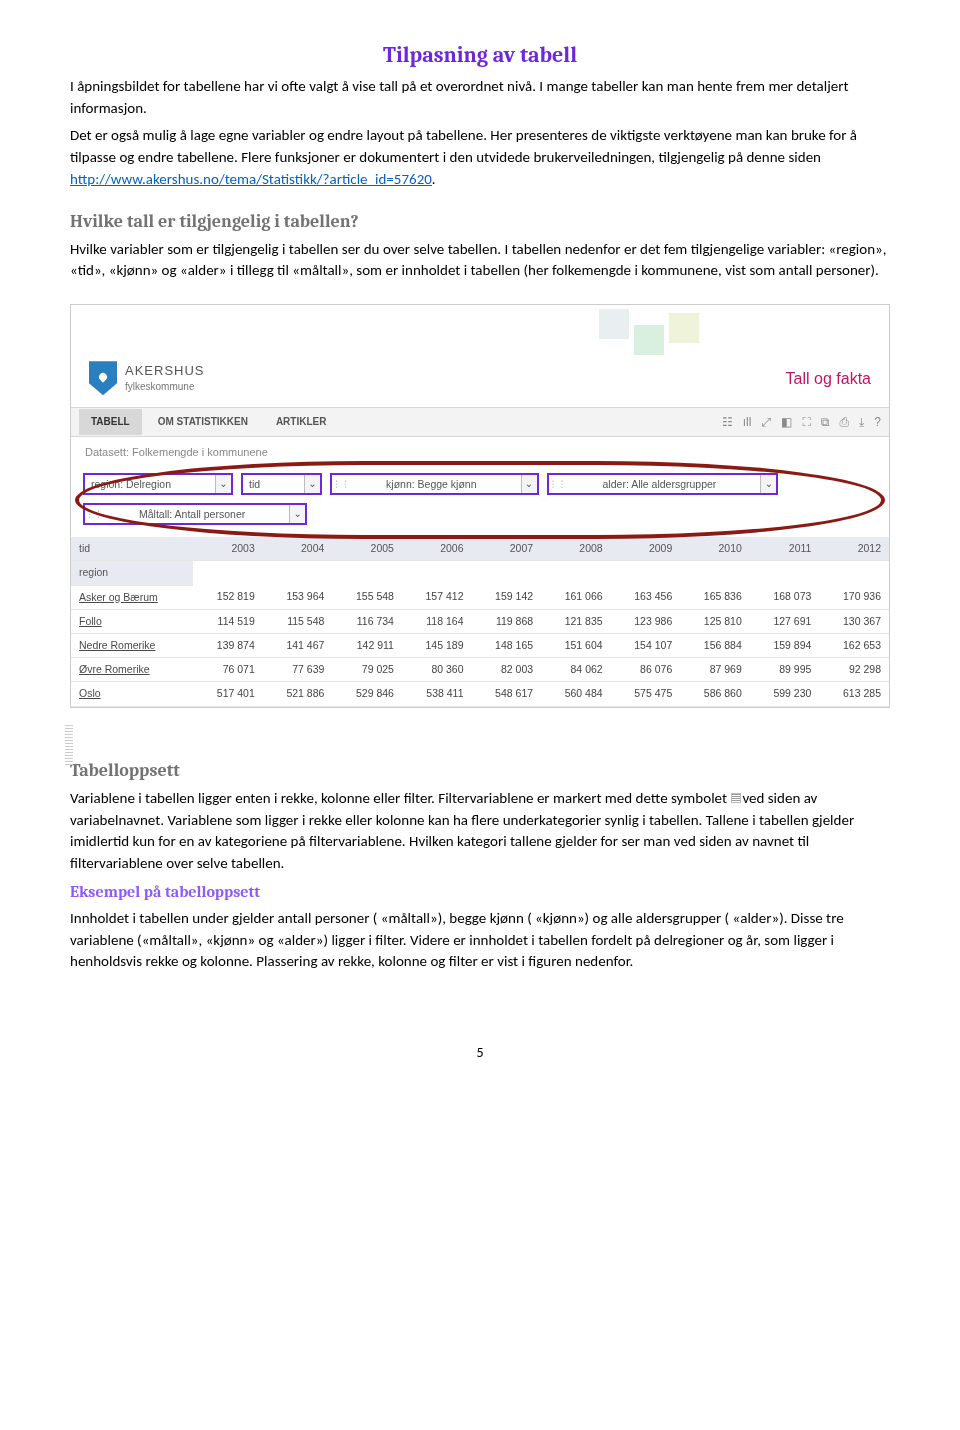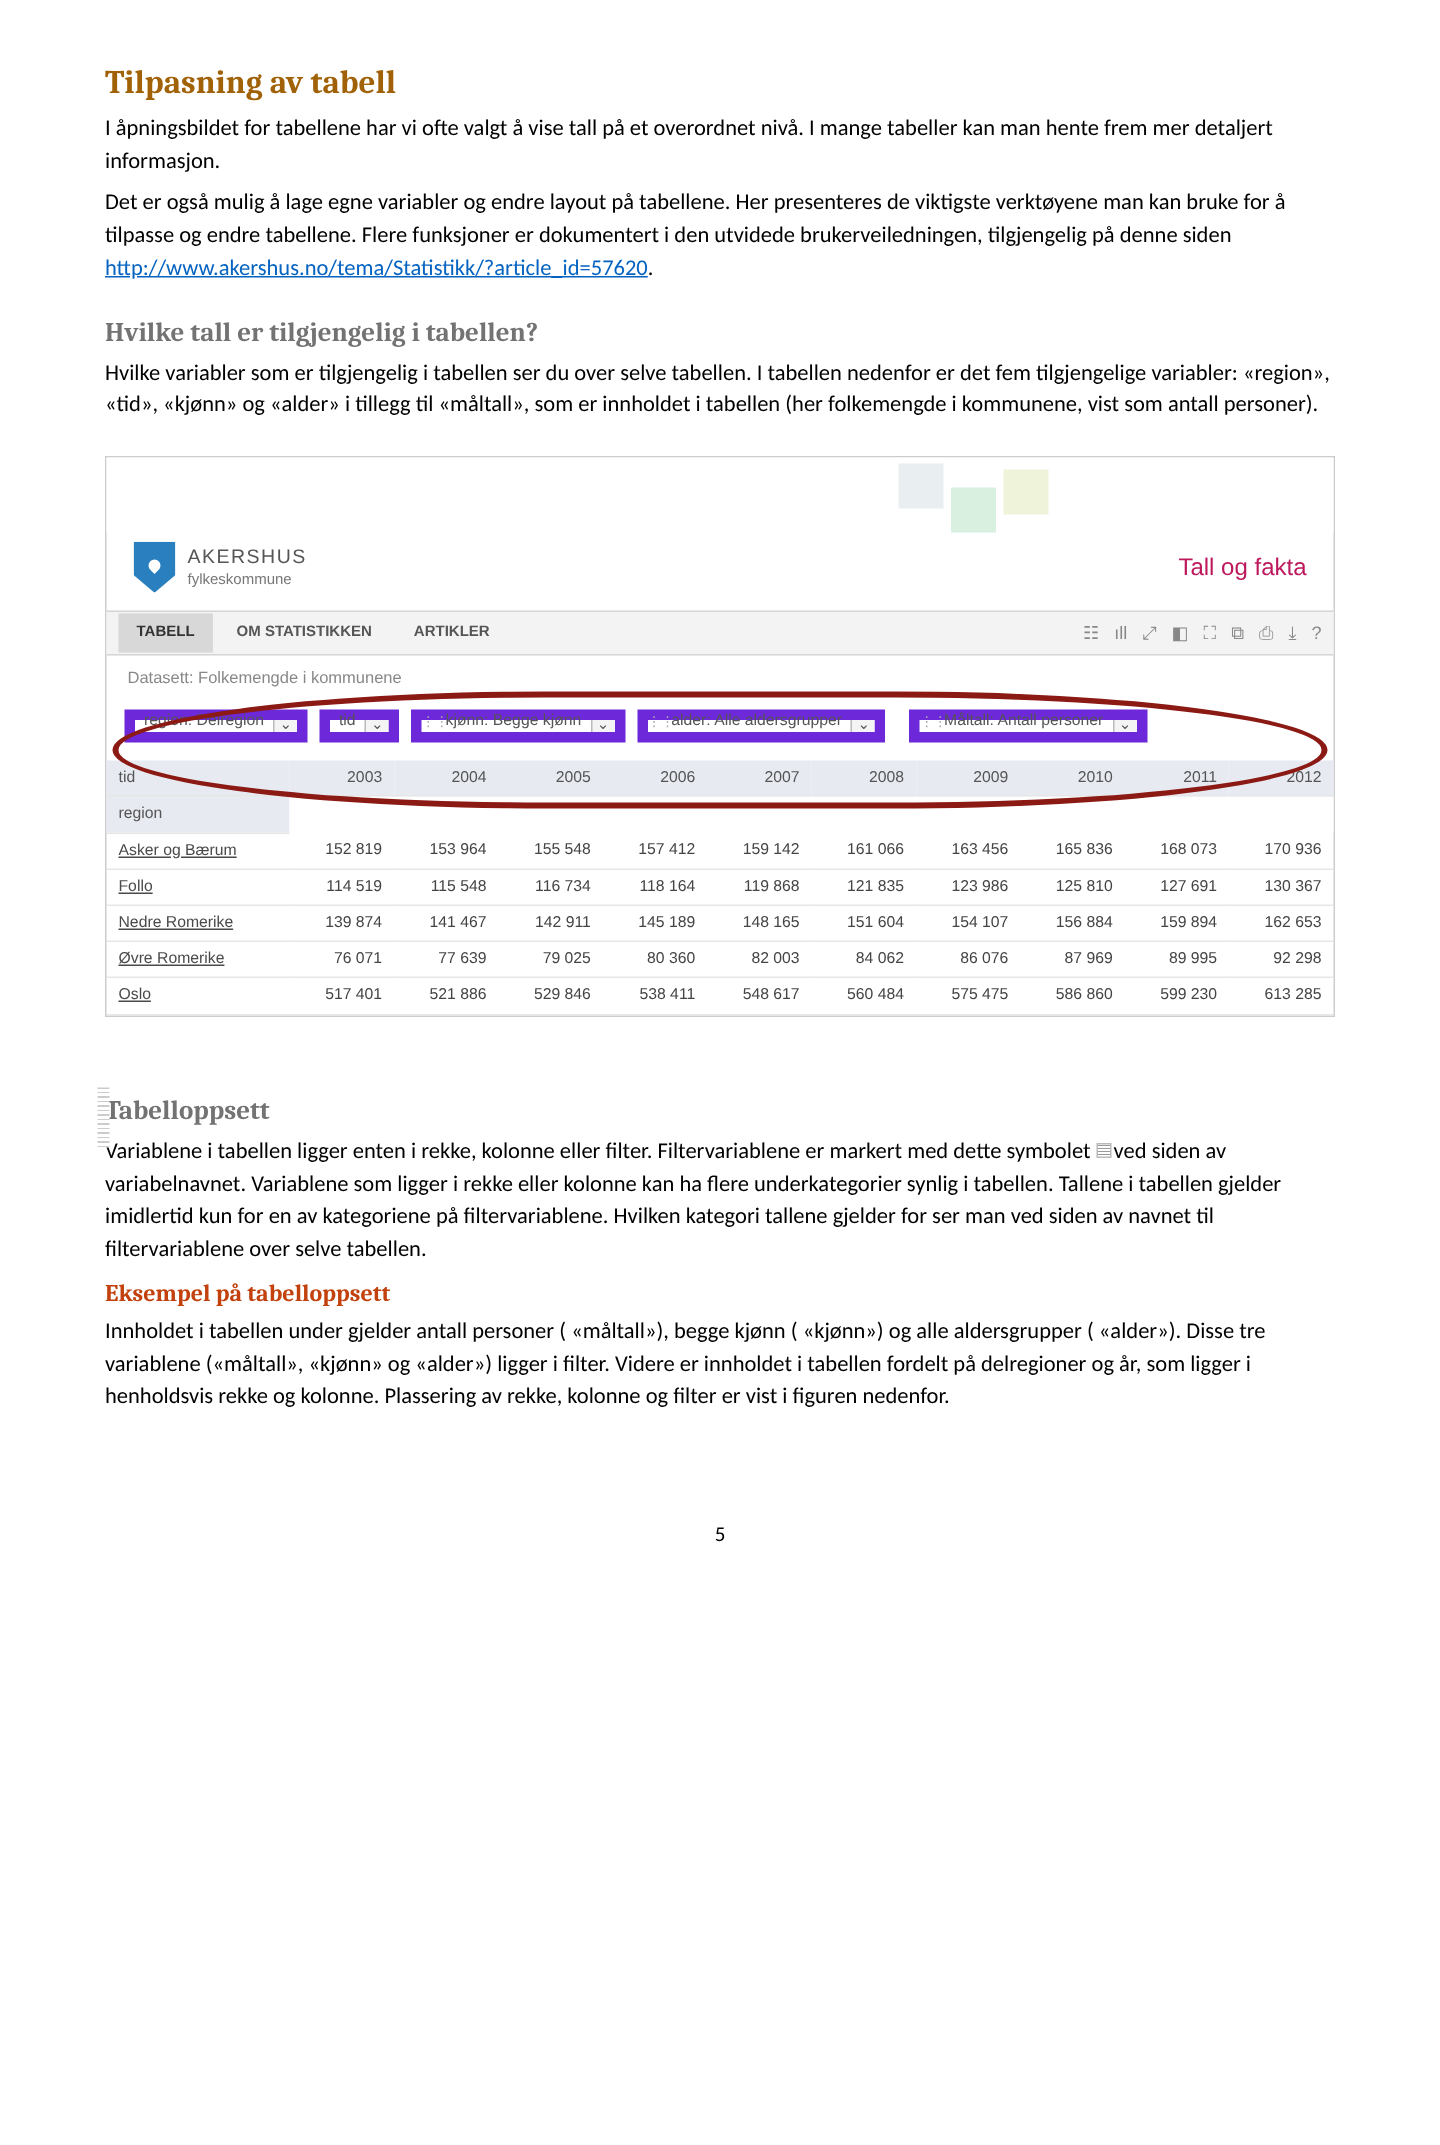--- a/index.html
+++ b/index.html
@@ -8,36 +8,37 @@
     background: #fff;
     color: #000;
     width: 960px;
     margin: 0 auto;
     padding: 40px 70px 30px 70px;
     font-size: 15px;
     line-height: 1.45;
   }
   h1 {
     font-family: Cambria, Georgia, serif;
-    color: #a16207;
+    color: #6d28d9;
     font-size: 22px;
     font-weight: bold;
     margin-bottom: 4px;
+    text-align: center;
   }
   h2 {
     font-family: Cambria, Georgia, serif;
     color: #737373;
     font-size: 18px;
     font-weight: bold;
     margin-top: 18px;
     margin-bottom: 4px;
   }
   h3 {
     font-family: Cambria, Georgia, serif;
-    color: #c2410c;
+    color: #8b5cf6;
     font-size: 16px;
     font-weight: bold;
     margin-top: 2px;
     margin-bottom: 4px;
   }
   p { margin-bottom: 6px; }
   a { color: #0563c1; text-decoration: underline; }
 
   .screenshot {
     margin: 22px 0 50px 0;
@@ -84,22 +85,22 @@
 
   .dataset { padding: 8px 14px; color: #888; font-size: 11px; }
   .oval-area { position: relative; padding: 4px 12px 8px 12px; }
   .oval {
     position: absolute; left: 4px; right: 4px; top: -8px; height: 78px;
     border: 4px solid #8b1a14; border-radius: 50%/70%;
     pointer-events: none;
   }
   .filters { display: flex; flex-wrap: wrap; gap: 8px; align-items: center; }
   .fsel {
-    display: inline-flex; align-items: flex-end; height: 22px;
-    border: 7px solid #6d28d9; background: #fff; font-size: 10.5px; color: #555;
+    display: inline-flex; align-items: center; height: 22px;
+    border: 2px solid #6d28d9; background: #fff; font-size: 10.5px; color: #555; gap: 38px;
   }
   .fsel .handle { display:inline-block; width:10px; text-align:center; color:#aaa; font-size:9px; }
   .fsel .lbl { padding: 0 6px; }
   .fsel .caret {
     border-left: 1px solid #bcbcbc; width: 16px; height: 100%;
     display: flex; align-items: center; justify-content: center; background: #f4f4f4;
   }
   .fsel .caret::after { content: "⌄"; font-size: 10px; color: #555; }
 
   .datatable { width: 100%; border-collapse: collapse; margin-top: 4px; font-size: 10.5px; }

